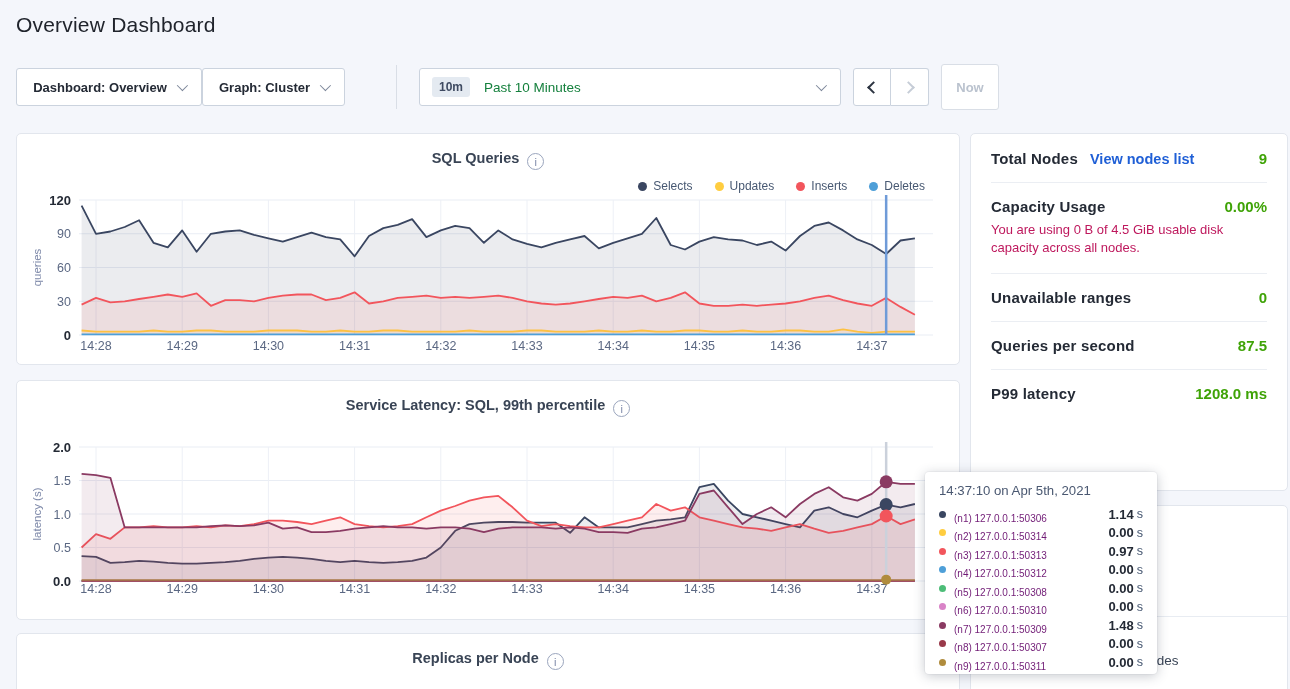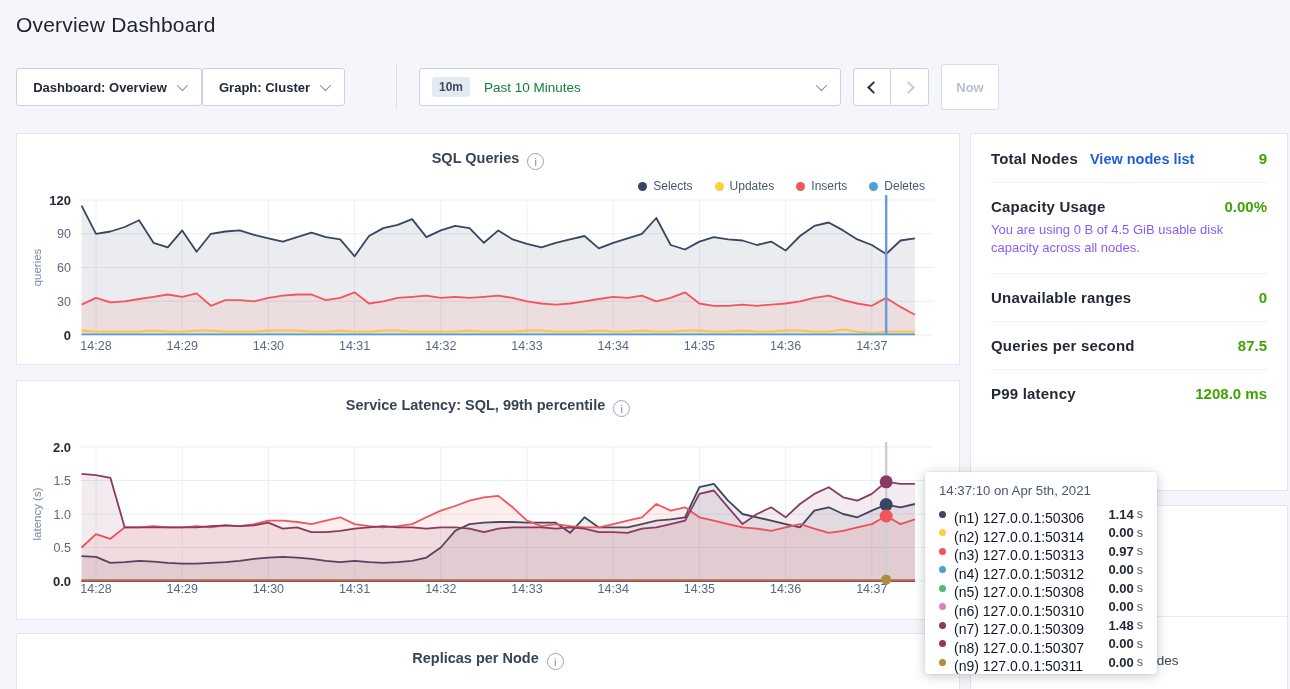--- a/index.html
+++ b/index.html
@@ -23,21 +23,21 @@
   .btn-group { display:flex; margin-left:12px; }
   .nav-btn { width:38px; height:38px; background:#fff; border:1px solid #CBD3DE; display:flex; align-items:center; justify-content:center; cursor:pointer; }
   .nav-btn.prev { border-radius:3px 0 0 3px; }
   .nav-btn.next { border-radius:0 3px 3px 0; border-left:none; cursor:default; }
   .arr { width:9px; height:9px; display:inline-block; }
   .arr.left  { border-left:2.4px solid #2C3441; border-bottom:2.4px solid #2C3441; transform:rotate(45deg); margin-left:3px; }
   .arr.right { border-right:2.4px solid #C6CDD7; border-top:2.4px solid #C6CDD7; transform:rotate(45deg); margin-right:3px; }
   .now-btn { margin-left:12px; width:58px; height:46px; background:#fff; border:1px solid #D9DEE6; border-radius:3px; font-size:13px; font-weight:700; color:#BAC2CE; cursor:default; }
 
   
-  .card { background:#fff; border:1px solid #E2E6ED; border-radius:0; }
+  .card { background:#fff; border:1px solid #E2E6ED; border-radius:5px; }
   .charts-col { position:absolute; left:16px; top:133px; width:944px; }
   .side-col   { position:absolute; left:970px; top:133px; width:318px; }
   .chart-card { position:relative; overflow:hidden; }
   #card-sql { height:232px; }
   #card-latency { height:240px; margin-top:15px; }
   #card-replicas { height:150px; margin-top:13px; }
   .chart-title { position:absolute; top:16px; left:0; right:0; text-align:center; font-size:14.5px; font-weight:700; color:#394455; }
   .info-icon { display:inline-block; width:17px; height:17px; border:1px solid #9AA5BD; border-radius:50%; color:#7E89A9; font-size:11px; font-weight:400; line-height:16px; text-align:center; margin-left:8px; vertical-align:-3px; cursor:pointer; }
   .legend { position:absolute; top:45px; right:34px; display:flex; gap:22px; }
   .legend-item { display:flex; align-items:center; gap:6px; font-size:12px; color:#475872; cursor:pointer; }
@@ -49,35 +49,35 @@
   svg .ylab { fill:#7E89A9; font-size:11.5px; }
 
   
   .summary-card { height:358px; padding:16px 20px; }
   .panel-title { text-align:center; font-size:14.5px; font-weight:700; color:#242A35; }
   .summary-card .panel-title { margin-bottom:24px; }
   .srow { display:flex; align-items:baseline; }
   .srow .lab { font-size:15px; font-weight:700; color:#242A35; letter-spacing:.2px; }
   .srow .val { margin-left:auto; font-size:15px; font-weight:700; color:#3FA307; }
   .srow .link { margin-left:12px; font-size:14.5px; font-weight:700; color:#1F5FD6; text-decoration:none; cursor:pointer; }
-  .sdesc { font-size:13px; color:#8b5cf6; line-height:1.42; margin-top:6px; }
+  .sdesc { font-size:13px; color:#be185d; line-height:1.42; margin-top:6px; }
   .sdiv { border:none; border-top:1px solid #EBEEF3; margin:15px 0; }
 
   
   .events-card { height:230px; margin-top:14px; padding:16px 0 0 0; }
   .event-item { padding:14px 20px 24px 20px; }
   .event-item + .event-item { border-top:1px solid #E8ECF2; }
   .event-line1, .event-line2 { font-size:13.5px; color:#394455; line-height:20px; }
 
   
   .tooltip { position:absolute; left:925px; top:472px; width:232px; background:#fff; border-radius:4px; box-shadow:0 2px 12px rgba(50,60,80,.28), 0 0 0 1px rgba(50,60,80,.04); padding:11px 14px 2px 14px; z-index:20; }
   .tt-title { font-size:13.2px; color:#4A5871; margin-bottom:7px; }
   .tt-row { display:flex; align-items:center; height:18.5px; }
   .tt-dot { width:7px; height:7px; border-radius:50%; margin-right:8px; flex:none; }
-  .tt-label { font-size:14px; color:#0f172a; flex:1; white-space:nowrap;margin-top:8px; }
+  .tt-label { font-size:10px; color:#701a75; flex:1; white-space:nowrap;margin-top:8px; }
   .tt-val { font-size:13px; font-weight:700; color:#242A35; }
   .tt-unit { font-size:12.6px; color:#475872; margin-left:3px; }
 </style>
 </head>
 <body>
 
 <div class="page">
 
   <h1 class="page-title">Overview Dashboard</h1>
 

